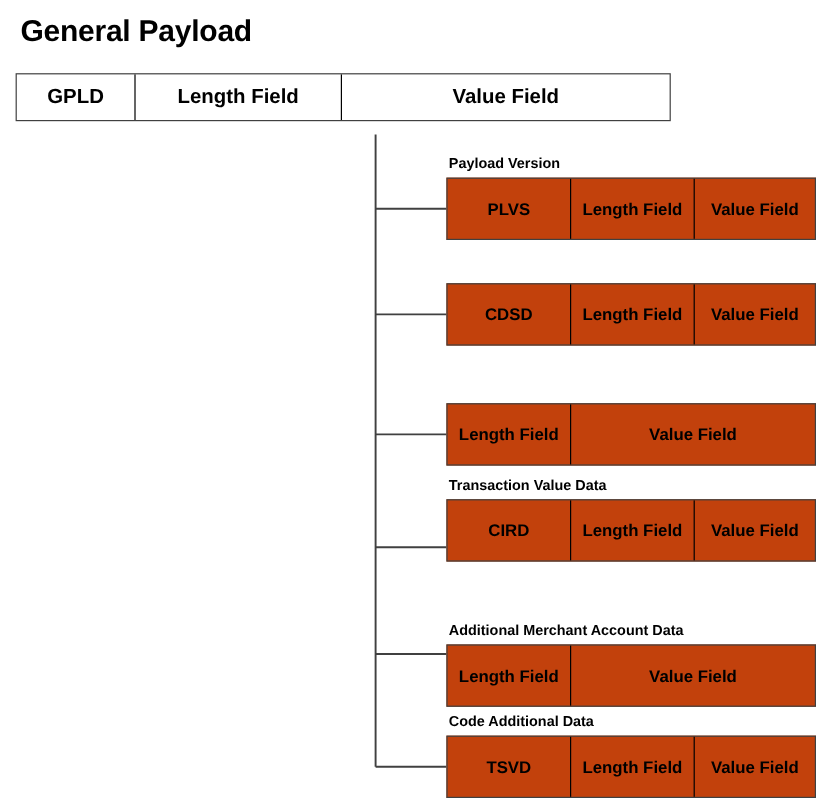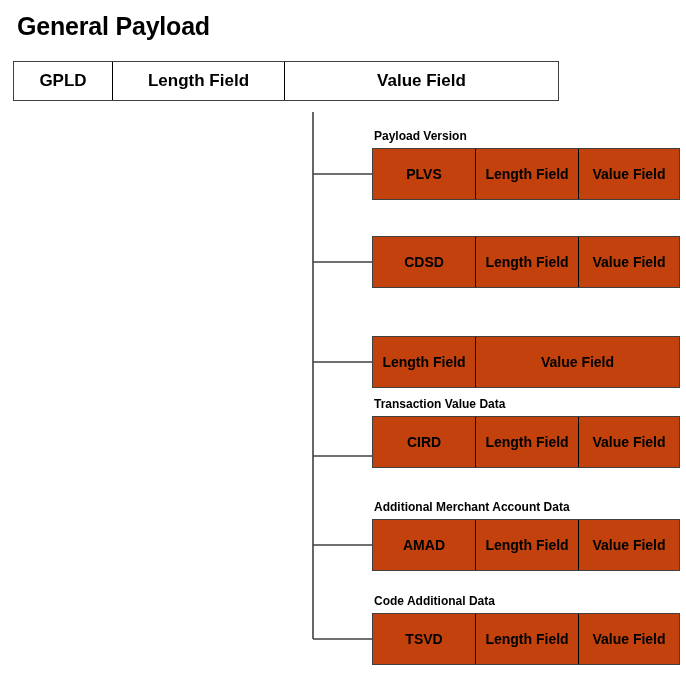--- a/index.html
+++ b/index.html
@@ -151,24 +151,23 @@
 
 <div class="sub-group" style="top:416px;">
   <div class="sub-label">Transaction Value Data</div>
   <div class="sub-row">
     <div class="cell c0">CIRD</div>
     <div class="cell c1">Length Field</div>
     <div class="cell c2">Value Field</div>
   </div>
 </div>
 
-<div class="sub-group" style="top:519px;border-radius:25px;">
+<div class="sub-group" style="top:537px;border-radius:25px;">
   <div class="sub-label">Additional Merchant Account Data</div>
   <div class="sub-row">
-    <div class="cell c0">AMAD</div>
     <div class="cell c1">Length Field</div>
     <div class="cell c2">Value Field</div>
   </div>
 </div>
 
 <div class="sub-group" style="top:613px;">
   <div class="sub-label">Code Additional Data</div>
   <div class="sub-row">
     <div class="cell c0">TSVD</div>
     <div class="cell c1">Length Field</div>

